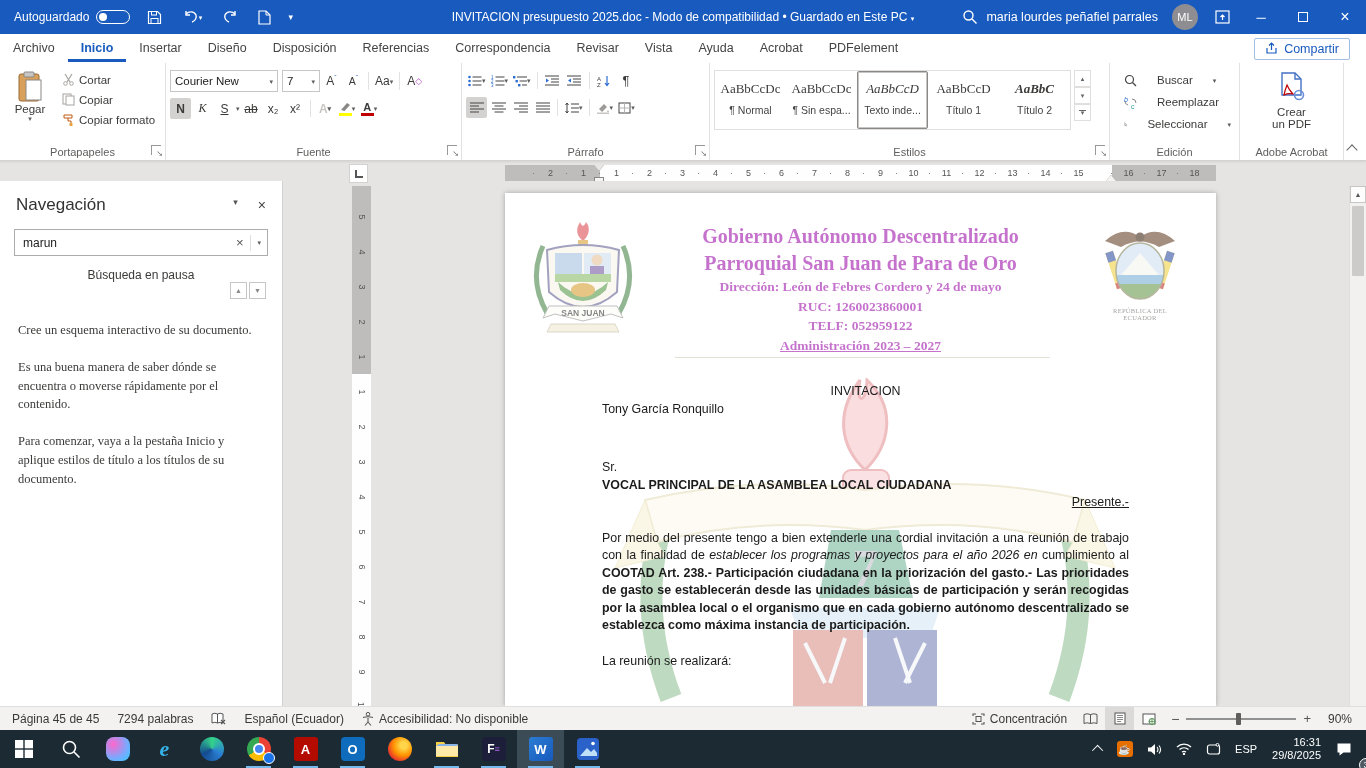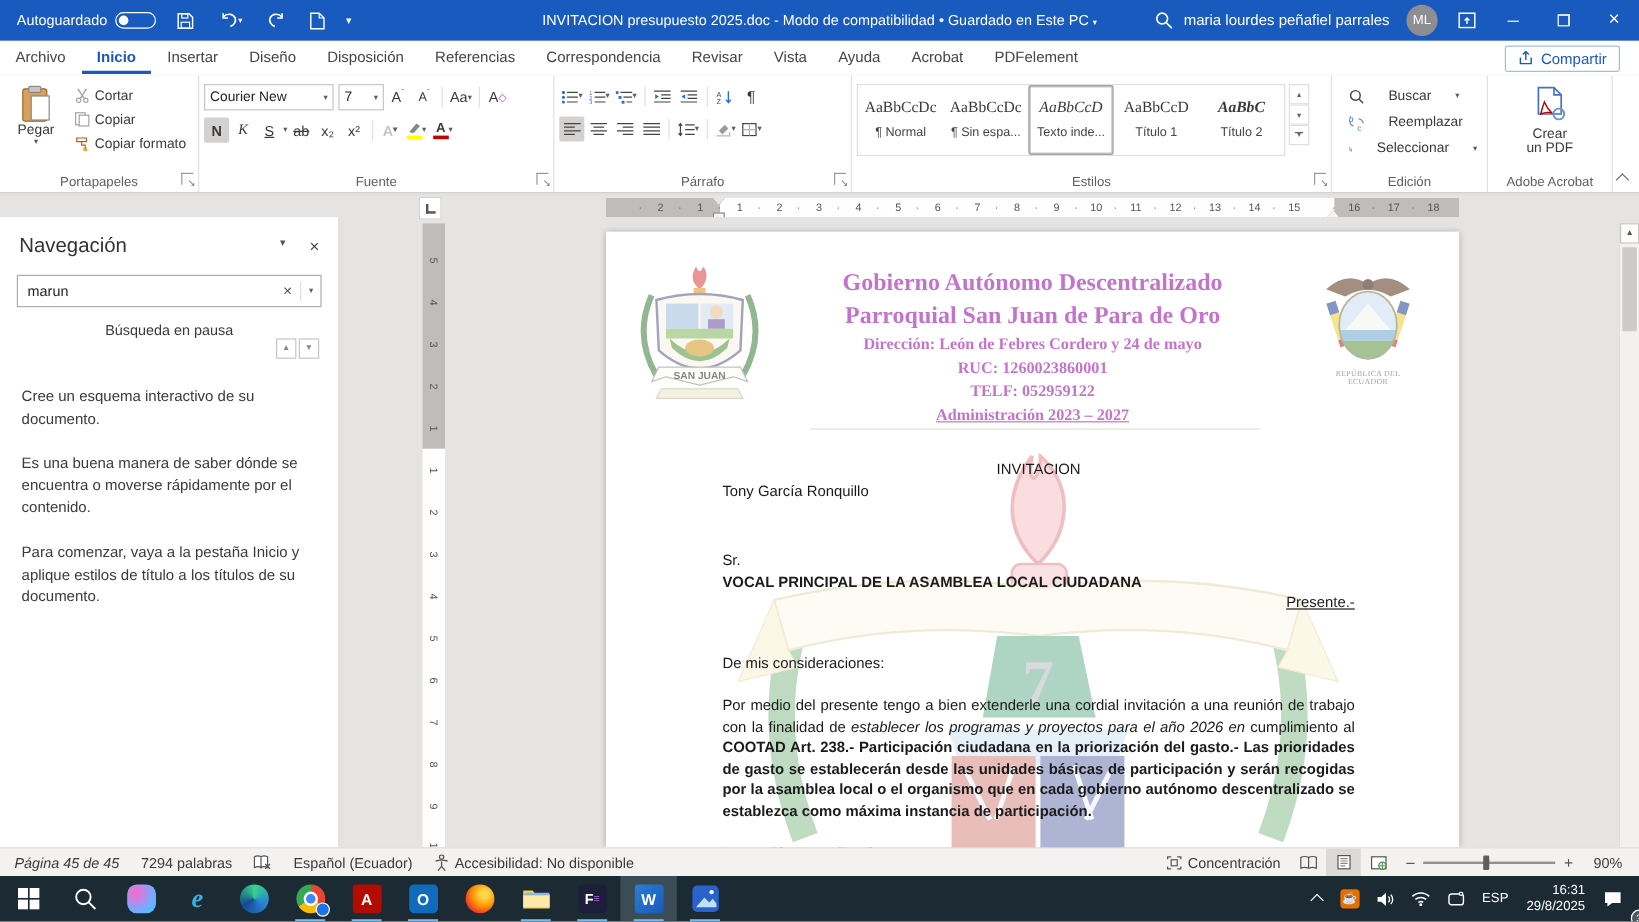--- a/index.html
+++ b/index.html
@@ -75,21 +75,21 @@
   .nav-head .hico{margin-left:auto;display:flex;gap:20px;color:#555;font-size:12px;}
   .nav-search{margin:6px 14px;height:27px;border:1px solid #adacaa;display:flex;align-items:center;padding:0 6px;font-size:12px;}
   .nav-search input{border:none;outline:none;flex:1;font-size:12px;font-family:inherit;color:#222;}
   .nav-status{display:flex;align-items:center;padding:6px 16px 4px;font-size:12px;color:#3b3a39;flex-direction:column;}
   .updown{margin-left:auto;display:flex;gap:2px;}
   .updown span{width:17px;height:17px;border:1px solid #c8c6c4;display:flex;align-items:center;justify-content:center;font-size:7px;color:#888;}
   .nav-tabs{display:flex;gap:4px;padding:4px 16px 0;border-bottom:1px solid #e1dfdd;font-size:12.5px;}
   .ntab{padding:5px 8px 7px;color:#605e5c;}
   .ntab.active{color:#185abd;font-weight:bold;box-shadow:inset 0 -3px 0 #185abd;}
   .nav-body{padding:18px 18px;font-size:12.5px;color:#3b3a39;line-height:1.5;}
-  .nav-body p{margin:0 0 18px;}
+  .nav-body p{margin:0 0 18px;font-family:Liberation Serif, serif;}
 
   
   .corner{position:absolute;left:349px;top:164px;width:19px;height:19px;background:#fff;border:1px solid #d4d2d0;display:flex;align-items:center;justify-content:center;}
   .tabsel{width:8px;height:8px;border-left:2px solid #555;border-bottom:2px solid #555;}
   .hruler{position:absolute;left:505px;top:165px;width:711px;height:16px;display:flex;font-size:9px;color:#555;overflow:hidden;}
   .hseg{display:flex;align-items:center;height:100%;}
   .hseg.gray{background:#bfbdbb;}
   .hseg.white{background:#fefefe;}
   .rcell{flex:0 0 33px;text-align:center;position:relative;line-height:16px;}
   .rcell:before{content:"·";position:absolute;left:-2px;color:#777;}
@@ -699,34 +699,33 @@
         </div>
         <div class="hline"></div>
       </div>
 
       <div class="dbody">
         <div class="center" style="margin-top:190px;">INVITACION</div>
         <div>Tony García Ronquillo</div>
         <div style="margin-top:41px;">Sr.</div>
         <div class="bold">VOCAL PRINCIPAL DE LA ASAMBLEA LOCAL CIUDADANA</div>
         <div class="und">Presente.-</div>
-        <div style="margin-top:33px;">De mis consideraciones:</div>
         <p class="just" style="margin:18px 0 0;"><span>Por medio del presente tengo a bien extenderle una cordial invitación a una reunión de trabajo con la finalidad de </span><span class="bi">establecer los programas y proyectos para el año 2026 en</span><span> cumplimiento al </span><span class="bold">COOTAD Art. 238.- Participación ciudadana en la priorización del gasto.- Las prioridades de gasto se establecerán desde las unidades básicas de participación y serán recogidas por la asamblea local o el organismo que en cada gobierno autónomo descentralizado se establezca como máxima instancia de participación.</span></p>
         <div style="margin-top:18px;">La reunión se realizará:</div>
       </div>
     </div>
 
     <div class="vscroll">
       <div class="vs-up">▲</div>
       <div class="vs-thumb"></div>
     </div>
   </div>
 
   <div class="statusbar">
-    <span class="sb-item" style="padding-left:12px;font-style:italic;">
+    <span class="sb-item" style="padding-left:12px;">
         <span>Página 45 de 45</span>
       </span>
     <span class="sb-item">
         <span>7294 palabras</span>
       </span>
     <span class="sb-item">
       <svg width="15" height="13" viewBox="0 0 15 13">
           <path d="M1 2 Q4 .5 6.5 2v9 Q4 9.5 1 11ZM12 2 Q9 .5 6.5 2v9 Q9 9.5 12 11Z" fill="#fff" stroke="#555"></path>
           <path d="M10 8l4 4M14 8l-4 4" stroke="#555" stroke-width="1.1"></path>
         </svg>

